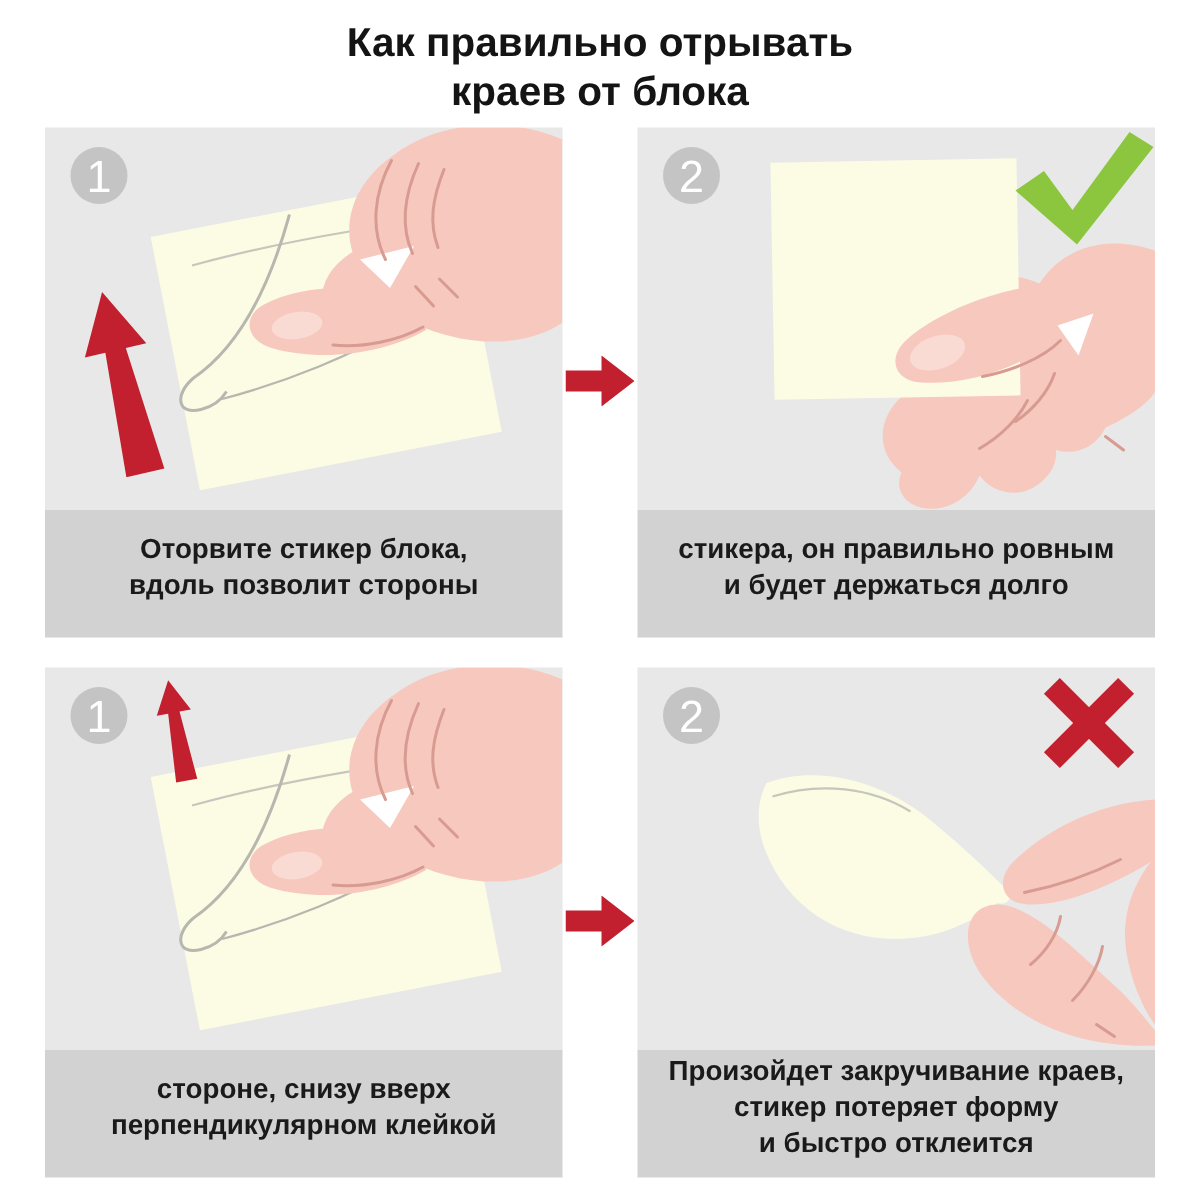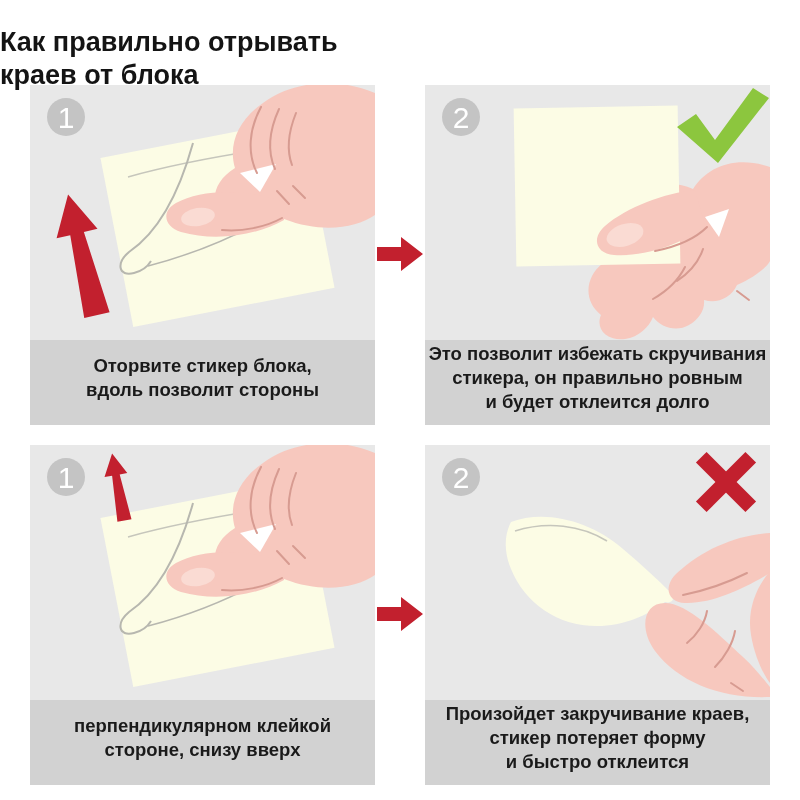--- a/index.html
+++ b/index.html
@@ -1,19 +1,19 @@
 <!DOCTYPE html>
 <html><head>
 <meta charset="utf-8">
 <style>
   html,body{margin:0;padding:0;background:#ffffff;}
   #stage{position:relative;width:800px;height:800px;background:#ffffff;overflow:hidden;
          font-family:"Liberation Sans", sans-serif;}
-  .title{position:absolute;top:12px;left:0;width:800px;text-align:left;
-         color:#141414;font-size:27px;font-weight:700;line-height:33px;margin-top:14px;}
+  .title{position:absolute;top:12px;left:0;width:800px;text-align:center;
+         color:#141414;font-size:27px;font-weight:700;line-height:33px;}
   .panel{position:absolute;width:345px;height:340px;}
   .panel .illu{position:relative;width:345px;height:255px;background:#e8e8e8;overflow:hidden;}
   .panel .cap{display:flex;flex-direction:column;justify-content:center;align-items:center;
               width:345px;height:85px;background:#d2d2d2;box-sizing:border-box;padding-bottom:10px;}
   .cap div{color:#1a1a1a;font-size:18.5px;font-weight:700;line-height:24px;text-align:center;white-space:nowrap;}
   #p1{left:30px;top:85px;}  #p2{left:425px;top:85px;}
   #p3{left:30px;top:445px;} #p4{left:425px;top:445px;}
   .flow-arrow{position:absolute;width:46px;height:34px;}
   #fa1{left:377px;top:237px;} #fa2{left:377px;top:597px;}
   svg{display:block;}
@@ -99,23 +99,22 @@
           <polygon points="252,42 271,29 290,55 328,3 344,13 293,78" fill="#8cc63e"></polygon>
         </g>
 
         <g>
           <circle cx="36" cy="32" r="19" fill="#c4c4c4"></circle>
           <text class="badge-num" x="36" y="43" text-anchor="middle">2</text>
         </g>
       </svg>
     </div>
     <div class="cap">
-      <div>Это позволит избежать скручивания</div>
       <div>стикера, он правильно ровным</div>
-      <div>и будет отклеится долго</div>
+      <div>и будет держаться долго</div>
     </div>
   </div>
 
   <div class="panel" id="p3">
     <div class="illu">
       <svg width="345" height="255" viewBox="0 0 345 255">
 
         <g>
           <rect x="85" y="52" width="205" height="172" fill="#fcfce5" transform="rotate(-11 187 138)"></rect>
           <path d="M98,92 Q170,72 280,58" stroke="#c6c6bc" fill="none" stroke-width="1.5"></path>
@@ -142,22 +141,22 @@
           <polygon points="0,-62 21,-22 7,-22 14,62 -12,62 -7,-22 -21,-22"></polygon>
         </g>
 
         <g>
           <circle cx="36" cy="32" r="19" fill="#c4c4c4"></circle>
           <text class="badge-num" x="36" y="43" text-anchor="middle">1</text>
         </g>
       </svg>
     </div>
     <div class="cap">
+      <div>стороне, снизу вверх</div>
       <div>перпендикулярном клейкой</div>
-      <div>стороне, снизу вверх</div>
     </div>
   </div>
 
   <div class="panel" id="p4">
     <div class="illu">
       <svg width="345" height="255" viewBox="0 0 345 255">
 
         <g>
           <path d="M86,77 C120,64 166,76 198,104 C216,119 232,134 246,148 C251,153 247,159 240,157 C222,171 198,181 172,181 C132,181 100,158 86,124 C80,110 78,92 86,77 Z" fill="#fcfce5"></path>
           <path d="M90,86 C122,76 156,80 182,96" stroke="#c6c6bc" fill="none" stroke-width="1.5"></path>

